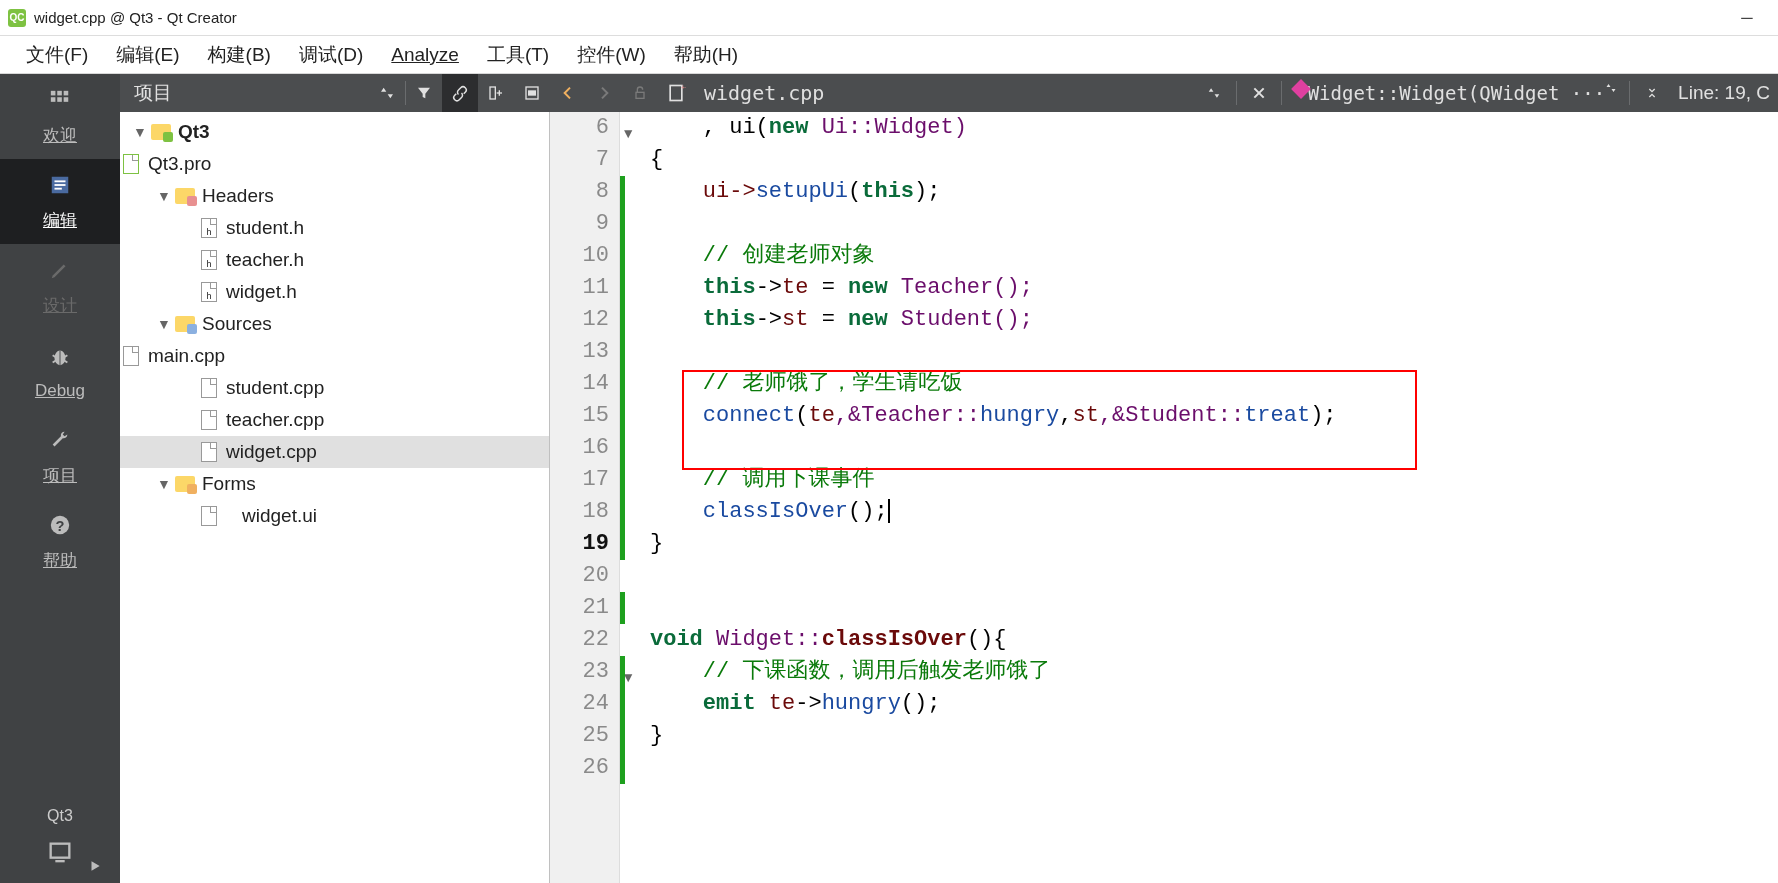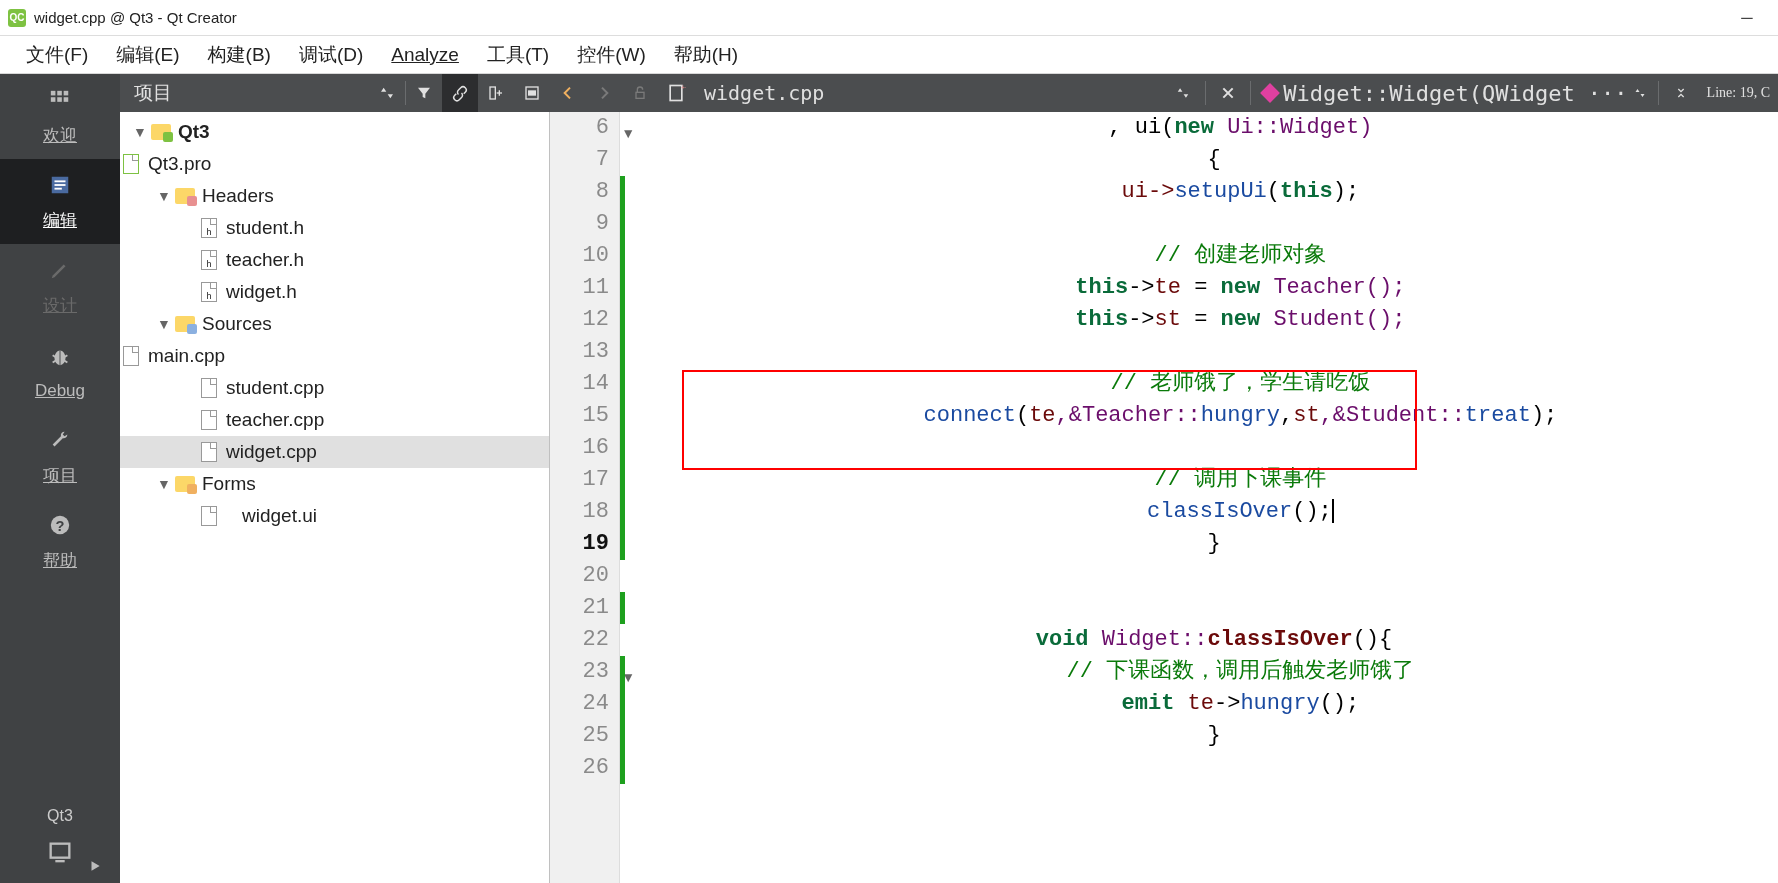--- a/index.html
+++ b/index.html
@@ -61,34 +61,34 @@
 .file-icon::before { content: ""; position: absolute; top: -1px; right: -1px; width: 6px; height: 6px; background: #fff; border-left: 1px solid #999; border-bottom: 1px solid #999; }
 .bold { font-weight: bold; }
 
 
 .editor-area { flex: 1; display: flex; flex-direction: column; }
 .editor-toolbar { height: 38px; background: #4b4d4f; display: flex; align-items: center; color: #e0e0e0; }
 .editor-toolbar .nbtn { width: 36px; height: 38px; display: flex; align-items: center; justify-content: center; font-size: 18px; cursor: pointer; }
 .editor-toolbar .nbtn.disabled { color: #7a7a7a; }
 .editor-toolbar .fname { font-family: "Consolas", monospace; font-size: 20px; padding: 0 10px; }
 .editor-toolbar .flex1 { flex: 1; }
-.editor-toolbar .sym { font-family: "Consolas", monospace; font-size: 22px; padding: 0 8px; display: flex; align-items: center; gap: 6px; }
+.editor-toolbar .sym { font-family: "Consolas", monospace; font-size: 19px; padding: 0 8px; display: flex; }
 .editor-toolbar .diamond { width: 14px; height: 14px; background: #e040a0; transform: rotate(45deg); }
-.editor-toolbar .linecol { font-family: Liberation Serif, serif; font-size: 14px; padding: 0 8px; }
+.editor-toolbar .linecol { font-family: Liberation Sans, sans-serif; font-size: 19px; padding: 0 8px; }
 .editor-toolbar .vsep { width: 1px; height: 24px; background: #6a6c6e; margin: 0 4px; }
 
 
 .code-editor { flex: 1; display: flex; background: #fff; position: relative; font-family: "Consolas", "Courier New", monospace; font-size: 22px; line-height: 32px; }
 .gutter { width: 70px; background: #f0f0f0; text-align: right; padding-right: 10px; color: #8a8a8a; border-right: 1px solid #ddd; }
 .gutter .ln { height: 32px; }
 .gutter .ln.current { color: #111; font-weight: bold; }
 .fold-col { width: 24px; background: #fff; position: relative; }
 .fold-col .fold-mark { position: absolute; left: 4px; font-size: 14px; color: #666; }
 .greenbar { position: absolute; left: 0; width: 5px; background: #1ea01e; }
-.code-body { flex: 1; position: relative; padding-left: 6px; text-align: center; }
+.code-body { flex: 1; position: relative; padding-left: 6px; }
 .code-line { height: 32px; white-space: pre; }
 .redbox { position: absolute; border: 2px solid #ff0000; pointer-events: none; }
 
 
 .kw { color: #0a6b3a; font-weight: bold; }
 .type { color: #6b0e6b; }
 .func { color: #1a4aa0; }
 .comment { color: #0a7a0a; }
 .mem { color: #6b0a0a; }
 .bold-fn { color: #6b0a0a; font-weight: bold; }

